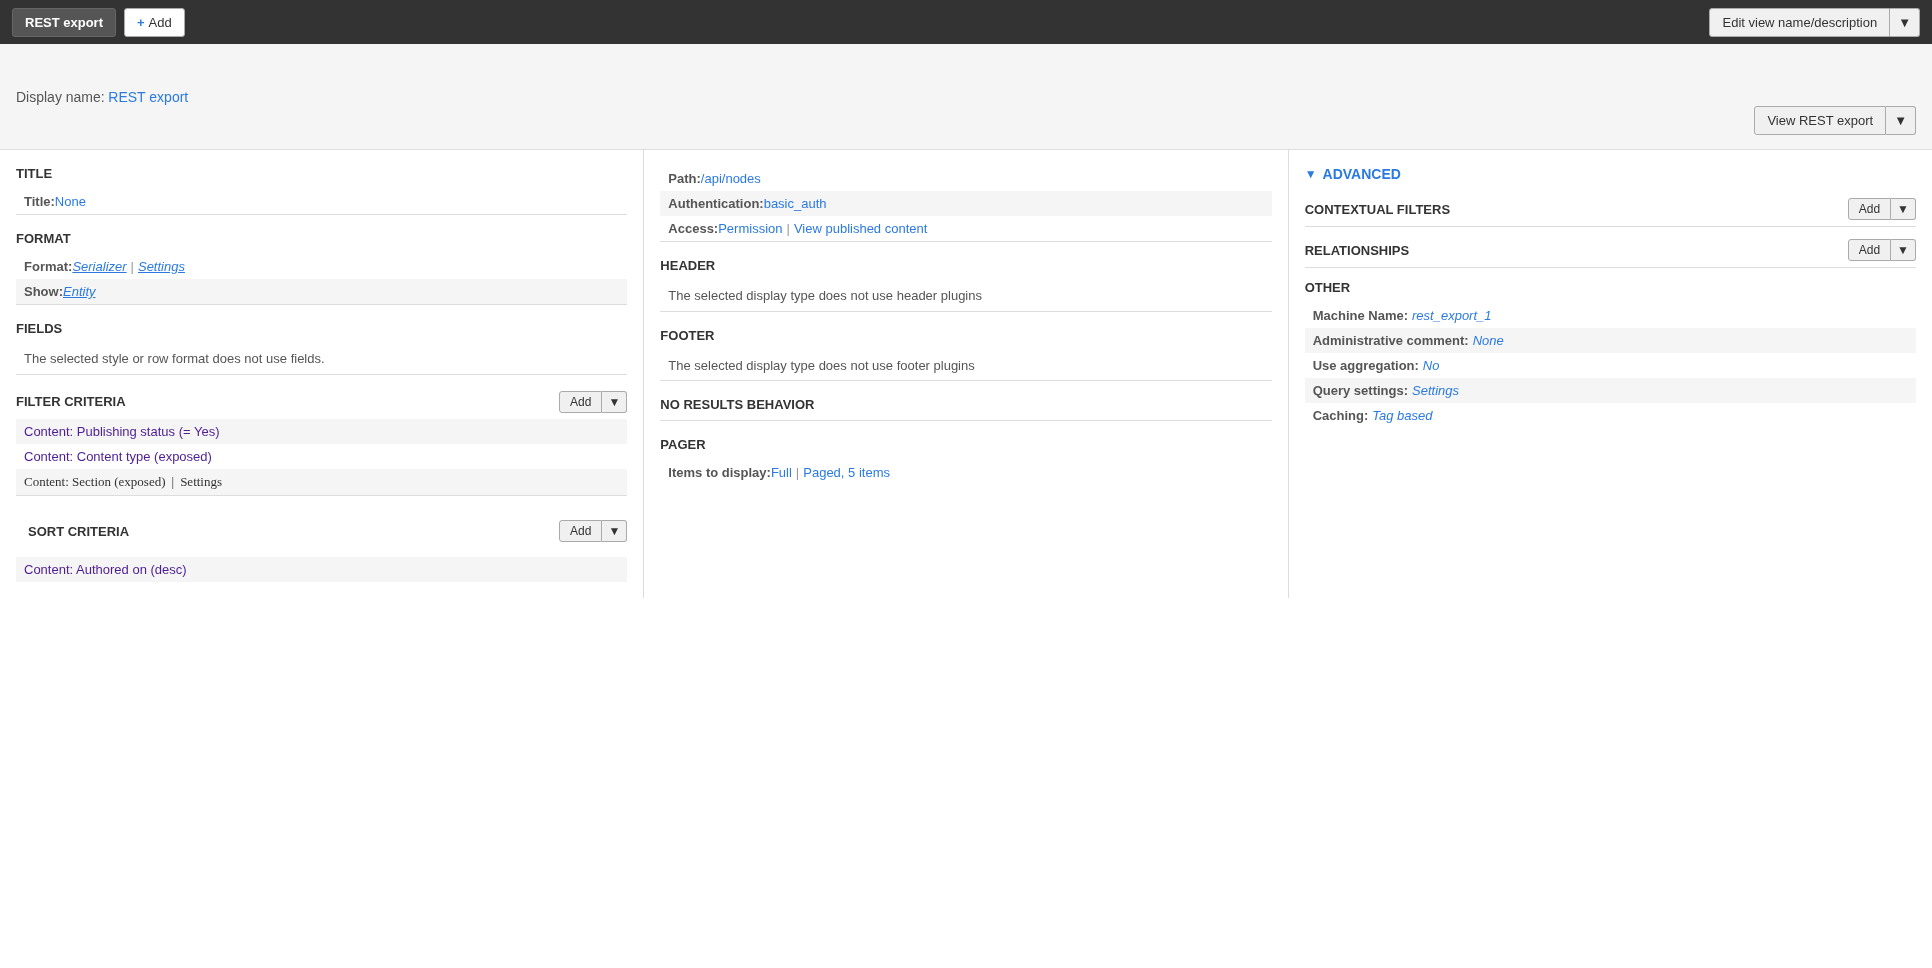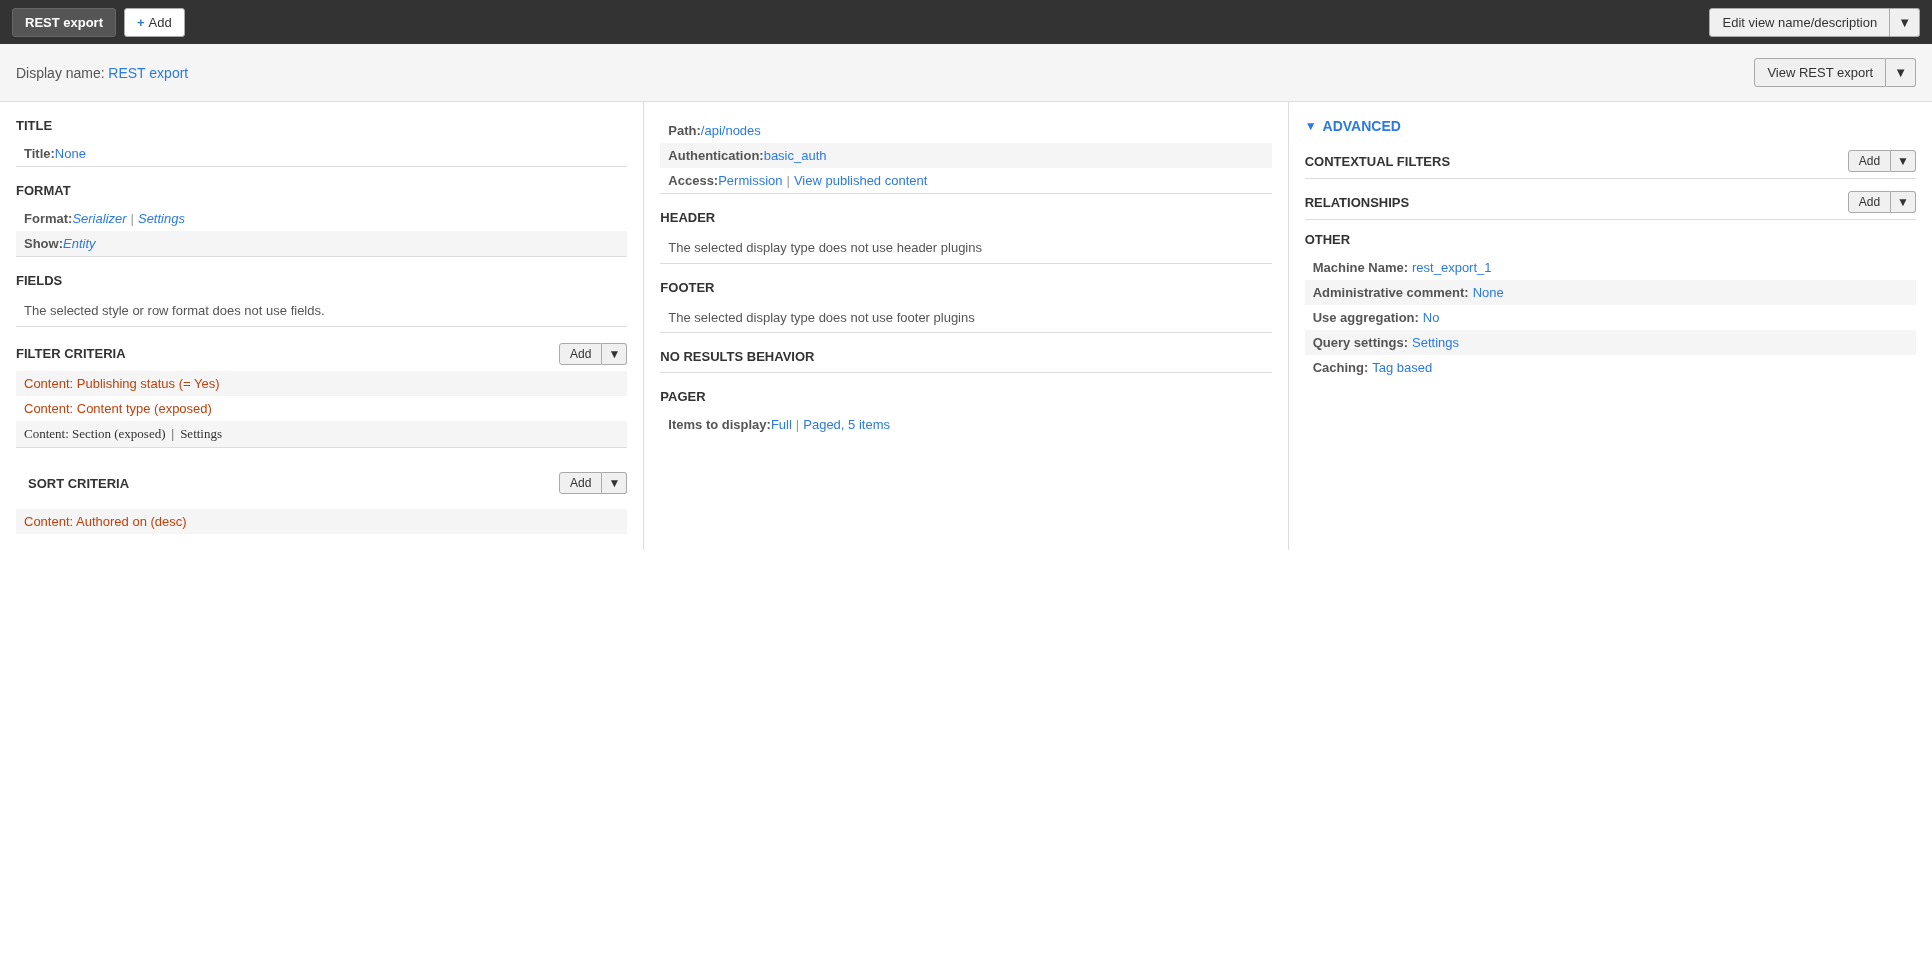--- a/index.html
+++ b/index.html
@@ -34,21 +34,21 @@
     }
 
     
     .display-name-bar {
       background: #f5f5f5; border-bottom: 1px solid #ddd;
       padding: 14px 16px; display: flex; align-items: center; justify-content: space-between;
     }
     .display-name-label { font-size: 14px; color: #555; }
     .display-name-value { color: #2a7ae2; font-size: 14px; }
     .btn-view-rest {
-      display: flex; align-items: center;
+      display: flex; align-items: center; margin-top: 48px;
     }
     .btn-view-rest-main {
       background: #f0f0f0; color: #333; border: 1px solid #aaa;
       padding: 6px 12px; font-size: 13px; cursor: pointer; border-radius: 3px 0 0 3px;
     }
     .btn-view-rest-arrow {
       background: #f0f0f0; color: #333; border: 1px solid #aaa; border-left: none;
       padding: 6px 8px; font-size: 13px; cursor: pointer; border-radius: 0 3px 3px 0;
     }
 
@@ -71,21 +71,21 @@
     .section-title:first-child { margin-top: 0; }
 
     
     .row-item {
       padding: 5px 8px; font-size: 13px;
       display: flex; align-items: center; 
     }
     .row-item.shaded { background: #f5f5f5; }
     .row-item .label { color: #555; font-weight: bold; }
     .row-item .value { color: #2a7ae2; cursor: pointer; }
-    .row-item .value.italic { font-style: italic; }
+    .row-item .value.italic { font-style: italic; text-decoration: underline; }
     .row-item .sep { color: #999; margin: 0 4px; }
 
     
     .section-with-btn {
       display: flex; align-items: center; justify-content: space-between; margin-bottom: 6px;
       margin-top: 16px;
     }
     .section-with-btn:first-child { margin-top: 0; }
     .btn-section-add {
       display: flex; align-items: center;
@@ -93,21 +93,21 @@
     .btn-section-add-main {
       background: #f0f0f0; color: #333; border: 1px solid #aaa;
       padding: 3px 10px; font-size: 12px; cursor: pointer; border-radius: 3px 0 0 3px;
     }
     .btn-section-add-arrow {
       background: #f0f0f0; color: #333; border: 1px solid #aaa; border-left: none;
       padding: 3px 6px; font-size: 12px; cursor: pointer; border-radius: 0 3px 3px 0;
     }
 
     .link-item {
-      padding: 5px 8px; color: #c2410c; cursor: pointer; font-size: 13px;
+      padding: 5px 8px; color: #4c1d95; cursor: pointer; font-size: 13px;
     }
     .link-item.shaded { background: #f5f5f5; }
     .link-item-row {
       padding: 5px 8px; display: flex; align-items: center; gap: 6px; font-size: 13px; font-family: Liberation Serif, serif;
     }
     .link-item-row.shaded { background: #f5f5f5; }
 
     
     .static-text { padding: 5px 8px; color: #555; font-size: 13px; line-height: 1.5; }
 
@@ -117,21 +117,21 @@
       margin-bottom: 12px; display: flex; align-items: center; gap: 6px;
     }
     .triangle { color: #2a7ae2; font-size: 12px; }
 
     
     .other-row {
       padding: 5px 8px; font-size: 13px; display: flex; align-items: center; gap: 4px;
     }
     .other-row.shaded { background: #f5f5f5; }
     .other-row .label { color: #555; font-weight: bold; white-space: nowrap; }
-    .other-row .value { color: #2a7ae2; }
+    .other-row .value { color: #2a7ae2; font-style: italic; }
 
     
     hr { border: none; border-top: 1px solid #ddd; margin: 0; }
   </style>
 </head>
 <body>
 
 <div class="top-toolbar">
   <div class="toolbar-left">
     <button class="btn-rest-export">REST export</button>

